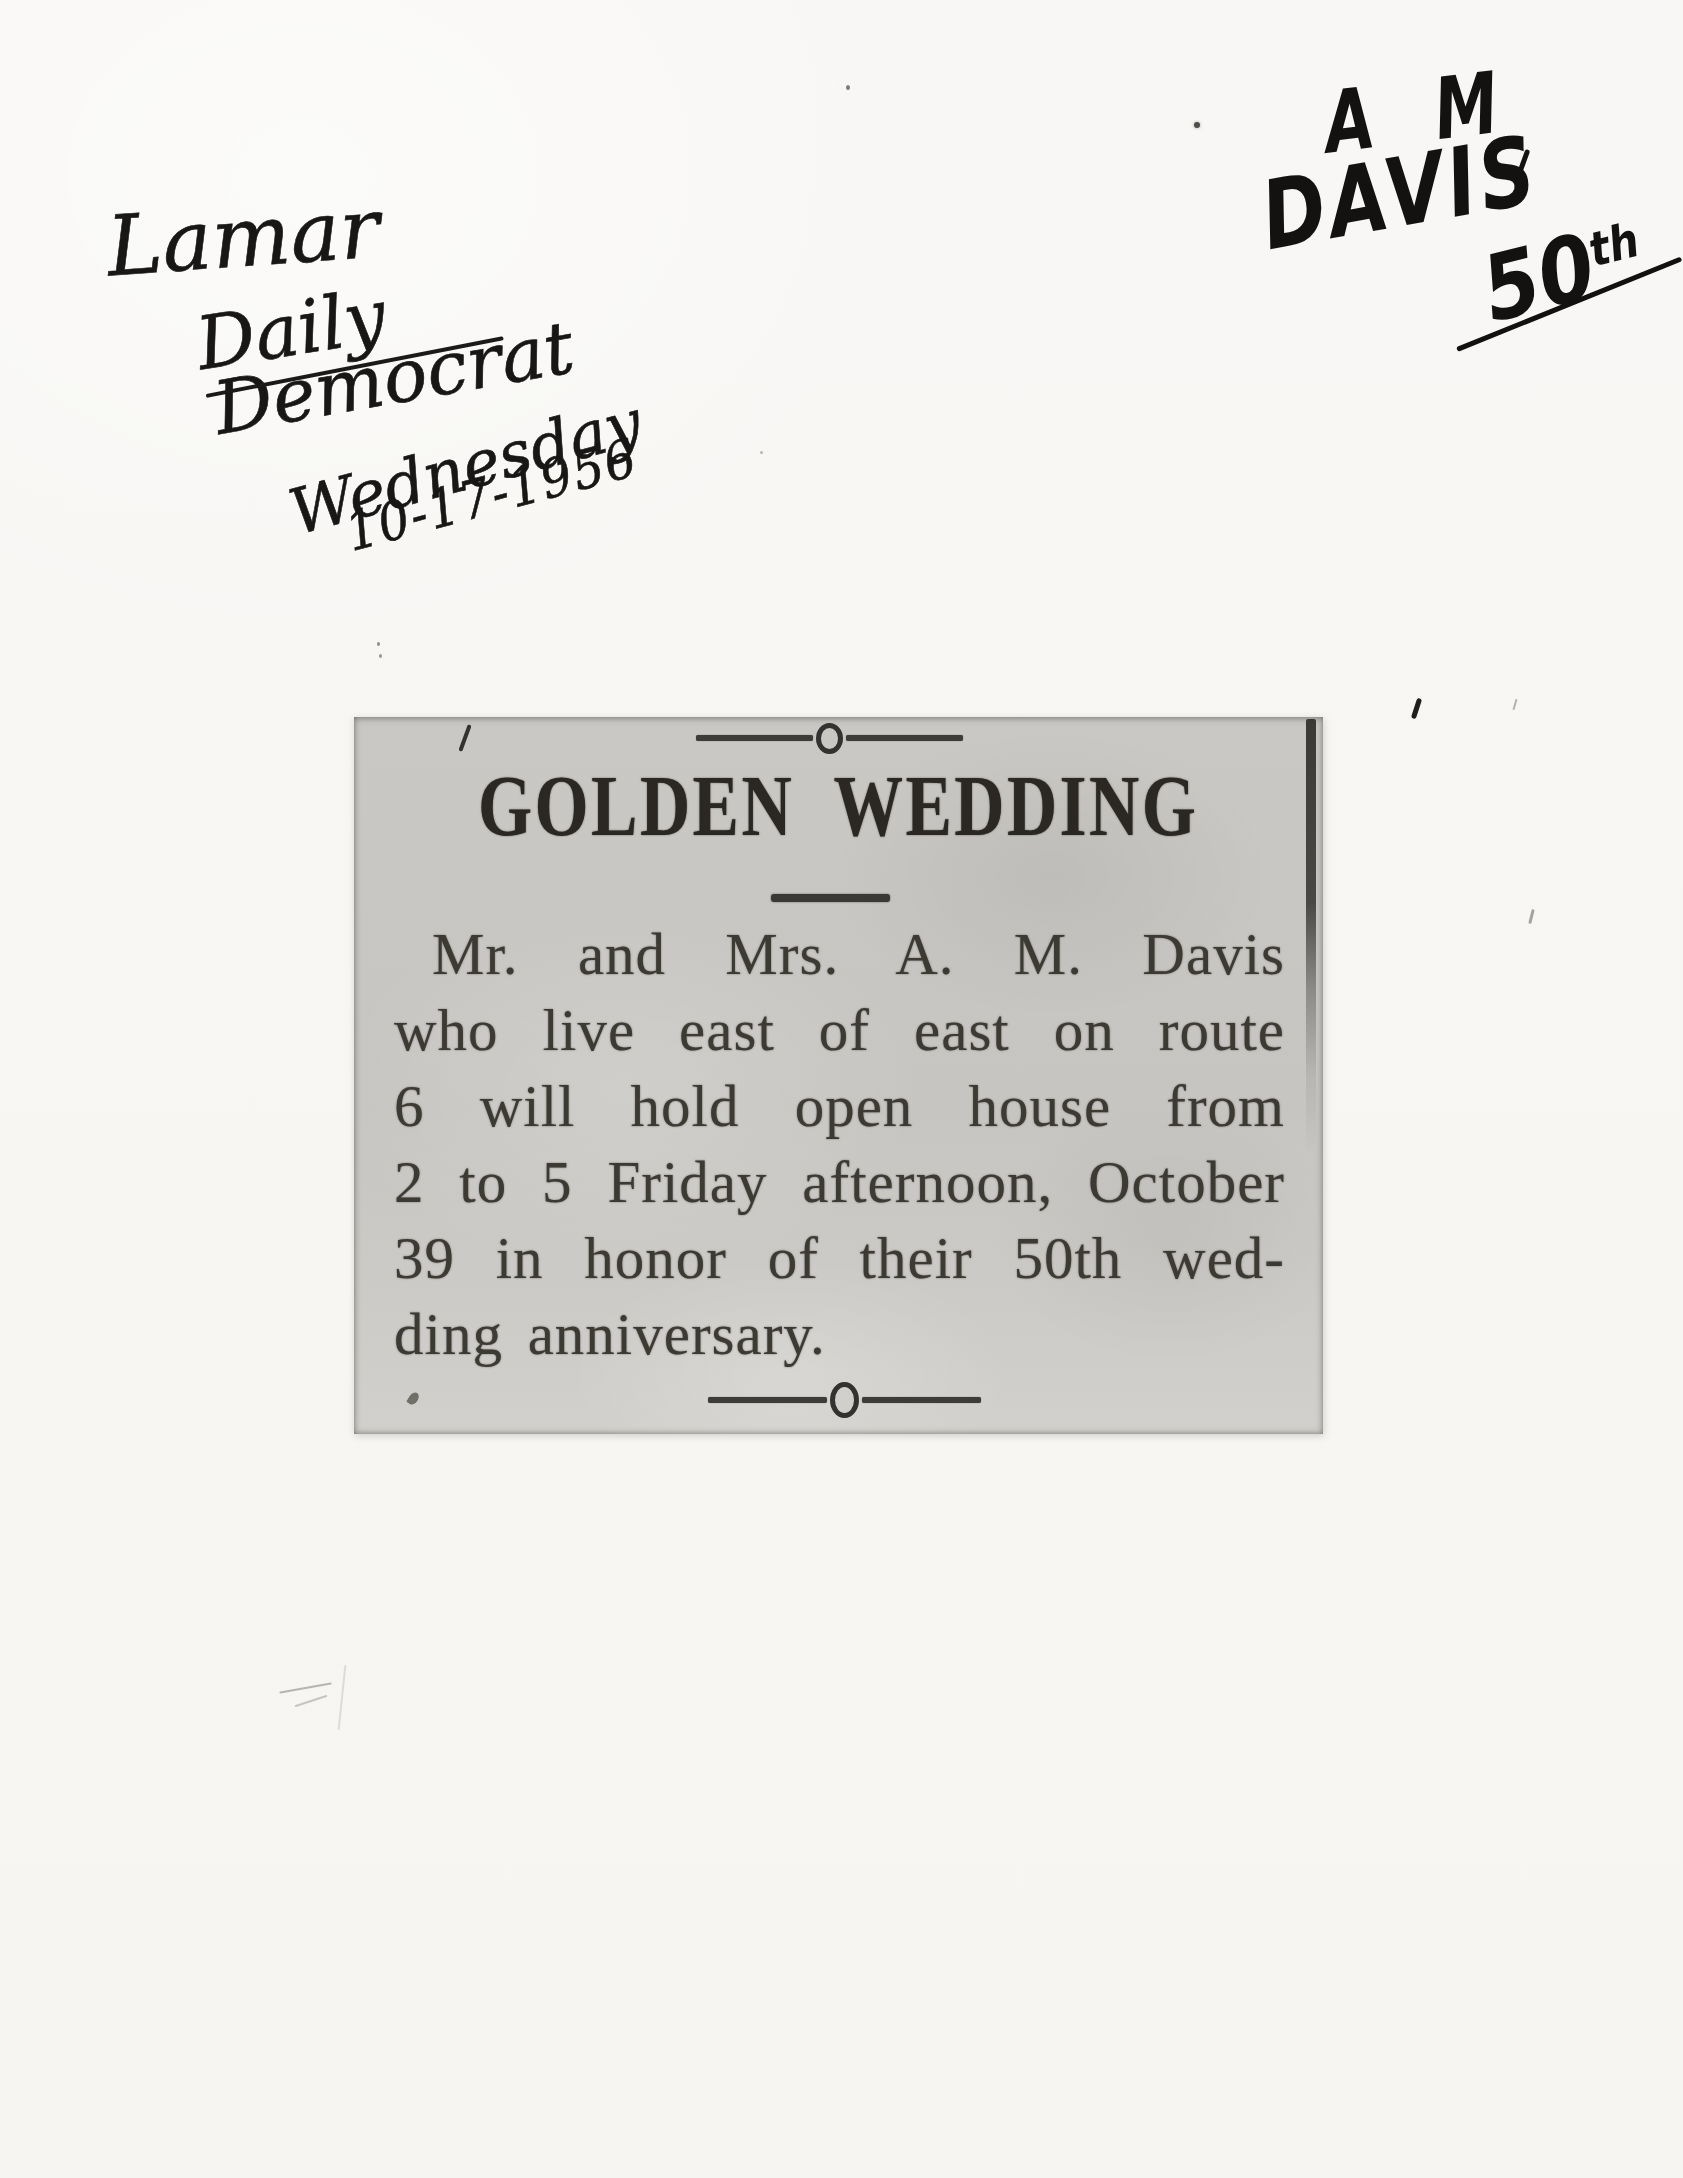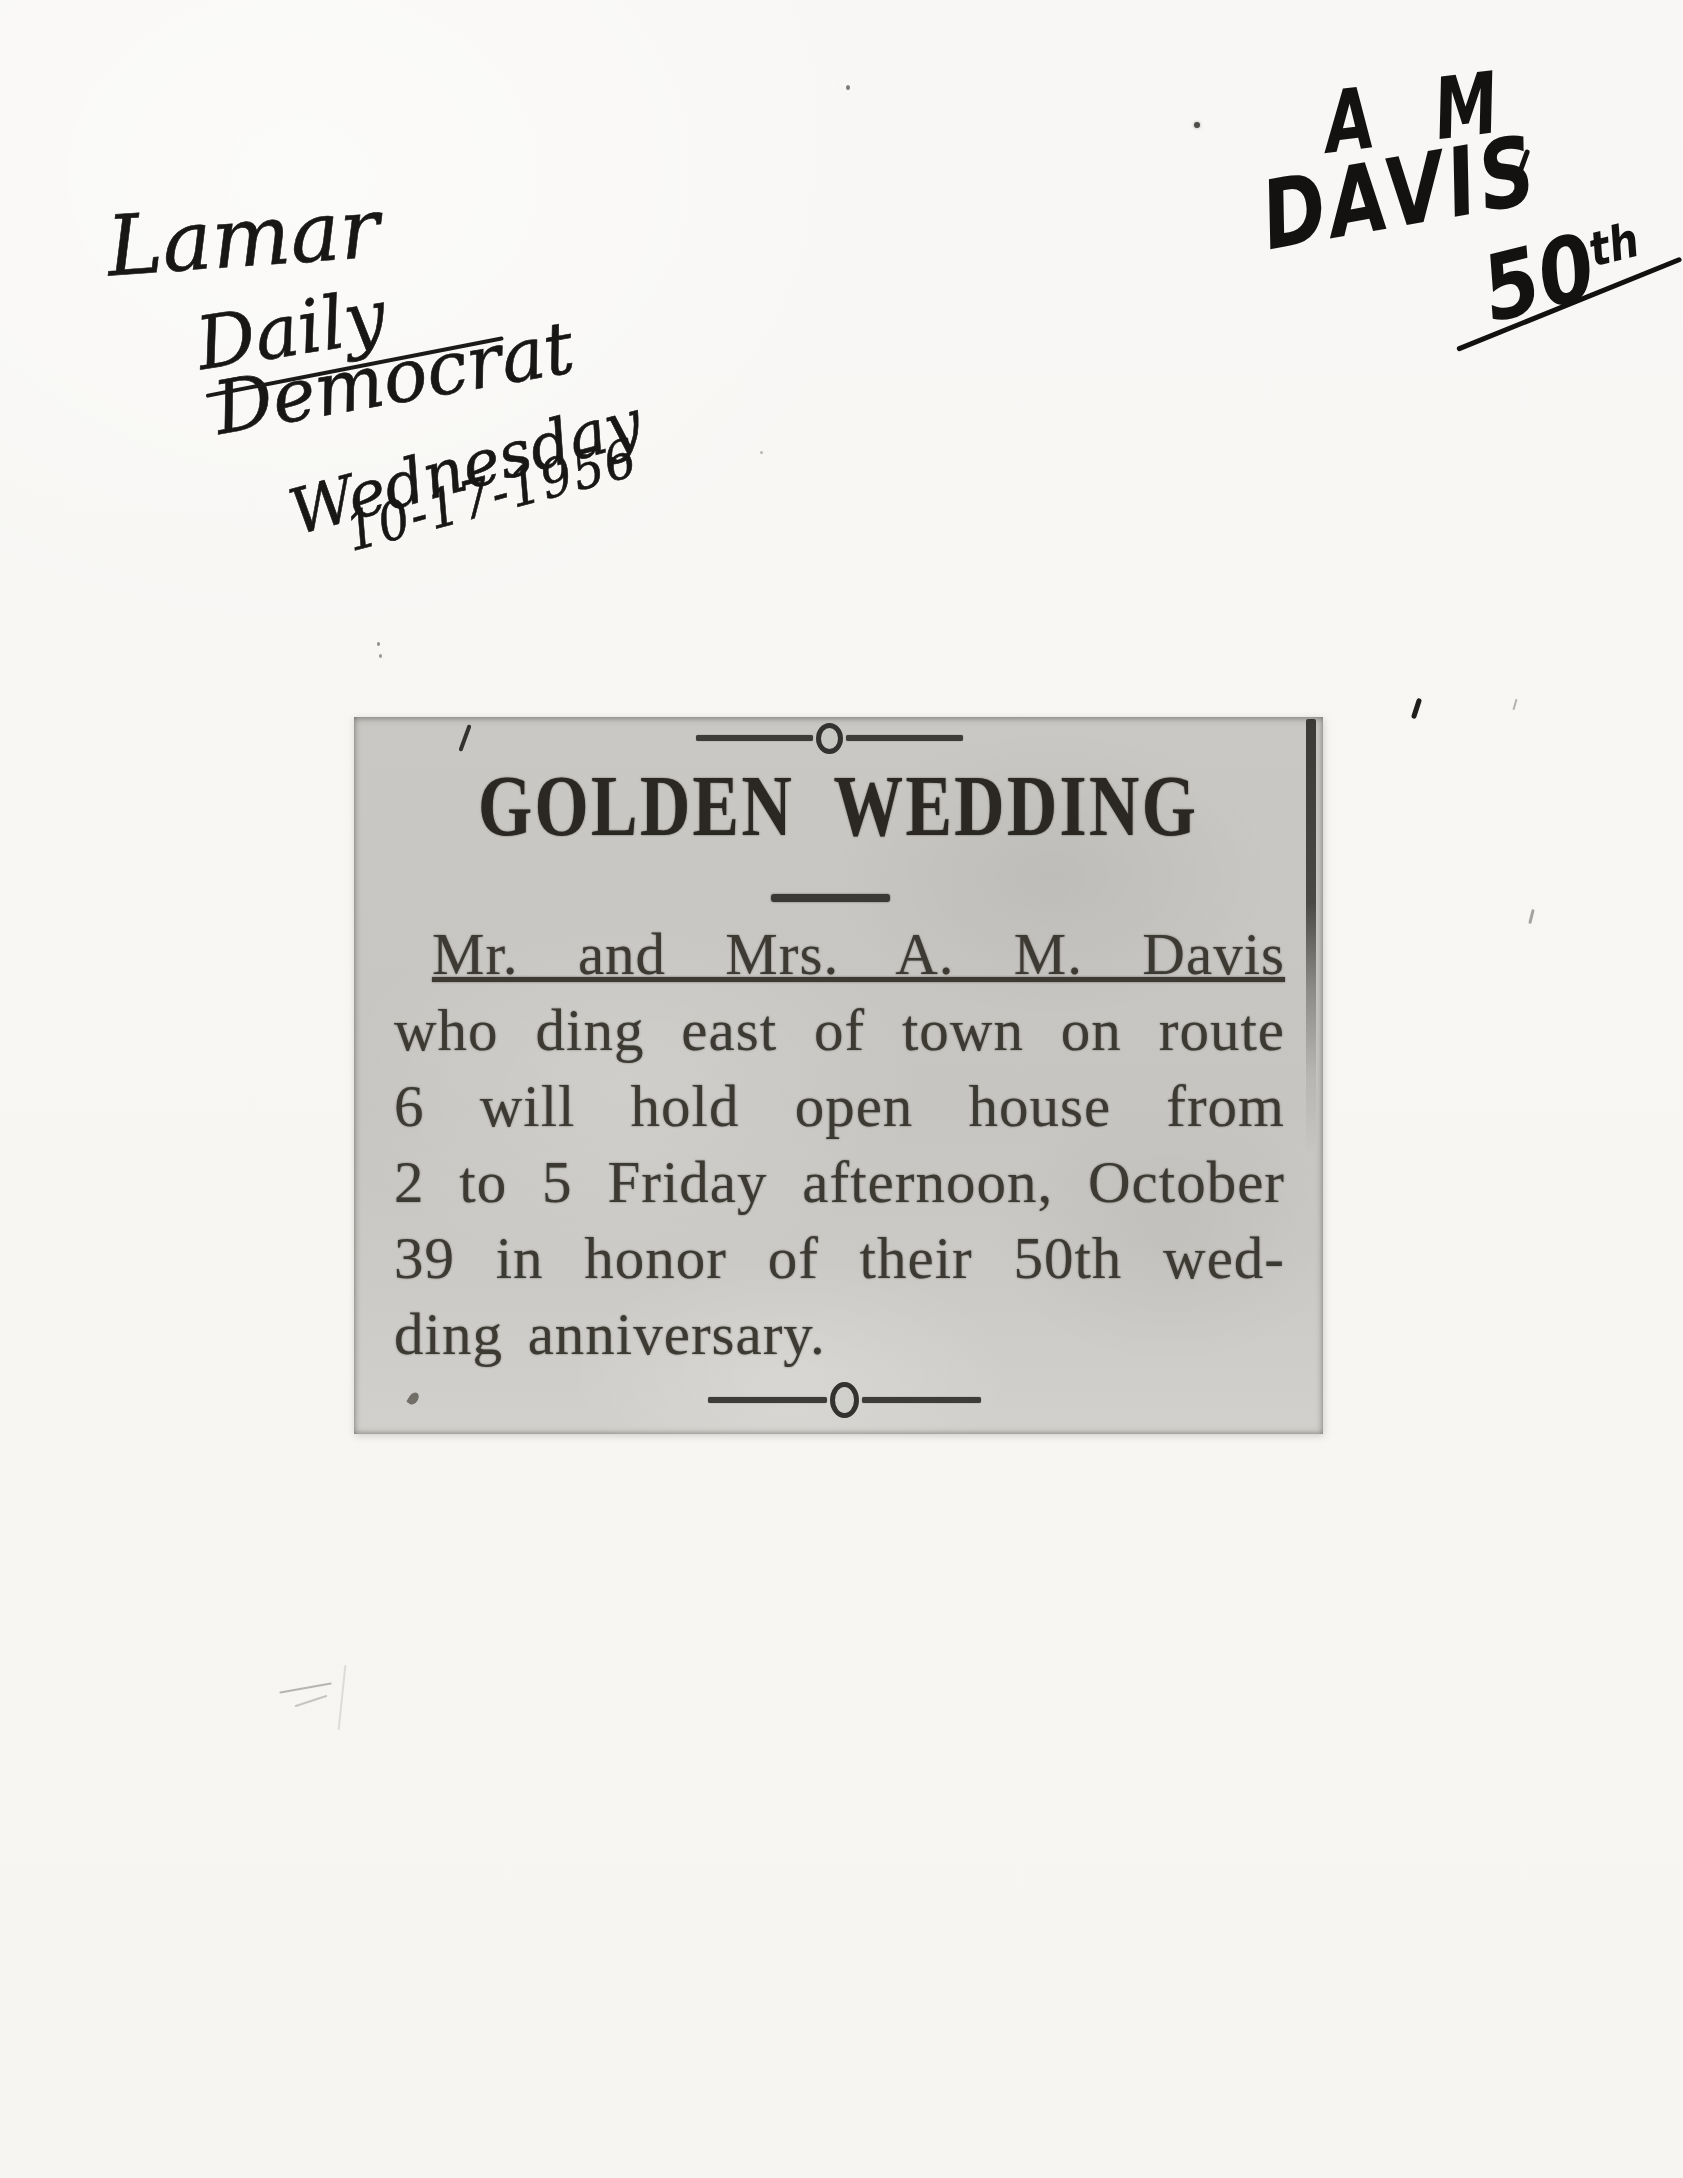--- a/index.html
+++ b/index.html
@@ -108,21 +108,21 @@
   }
 
   .body-block {
     position: absolute; left: 40px; top: 199px; width: 891px;
     font-family: "Liberation Serif", serif;
     font-size: 59px; line-height: 76px; color: #3d3a34;
     letter-spacing: 1px; word-spacing: 6px;
     text-shadow: 0 0 2px rgba(64,61,55,0.65);
   }
   .bline { text-align: justify; text-align-last: justify; white-space: normal; }
-  .bline.first { padding-left: 38px; text-decoration: underline; }
+  .bline.first { padding-left: 38px; }
   .bline.last { text-align: left; text-align-last: left; word-spacing: 9px; }
 
   .column-rule {
     position: absolute; left: 952px; top: 2px; width: 10px; height: 436px;
     background: linear-gradient(to bottom,
       rgba(52,50,47,0.95) 0%, rgba(52,50,47,0.85) 42%,
       rgba(52,50,47,0.4) 62%, rgba(95,93,89,0.14) 82%, rgba(0,0,0,0) 100%);
     border-radius: 2px;
   }
 
@@ -172,21 +172,21 @@
     </div>
 
     <div class="headline-wrap">
       <span class="headline">GOLDEN WEDDING</span>
     </div>
 
     <div class="dash-divider"></div>
 
     <div class="body-block">
       <div class="bline first">Mr. and Mrs. A. M. Davis</div>
-      <div class="bline">who ding east of town on route</div>
+      <div class="bline">who live east of east on route</div>
       <div class="bline">6 will hold open house from</div>
       <div class="bline">2 to 5 Friday afternoon, October</div>
       <div class="bline">39 in honor of their 50th wed-</div>
       <div class="bline last">ding anniversary.</div>
     </div>
 
     <div class="divider divider-bottom">
       <span class="rule"></span>
       <span class="oval"></span>
       <span class="rule"></span>

